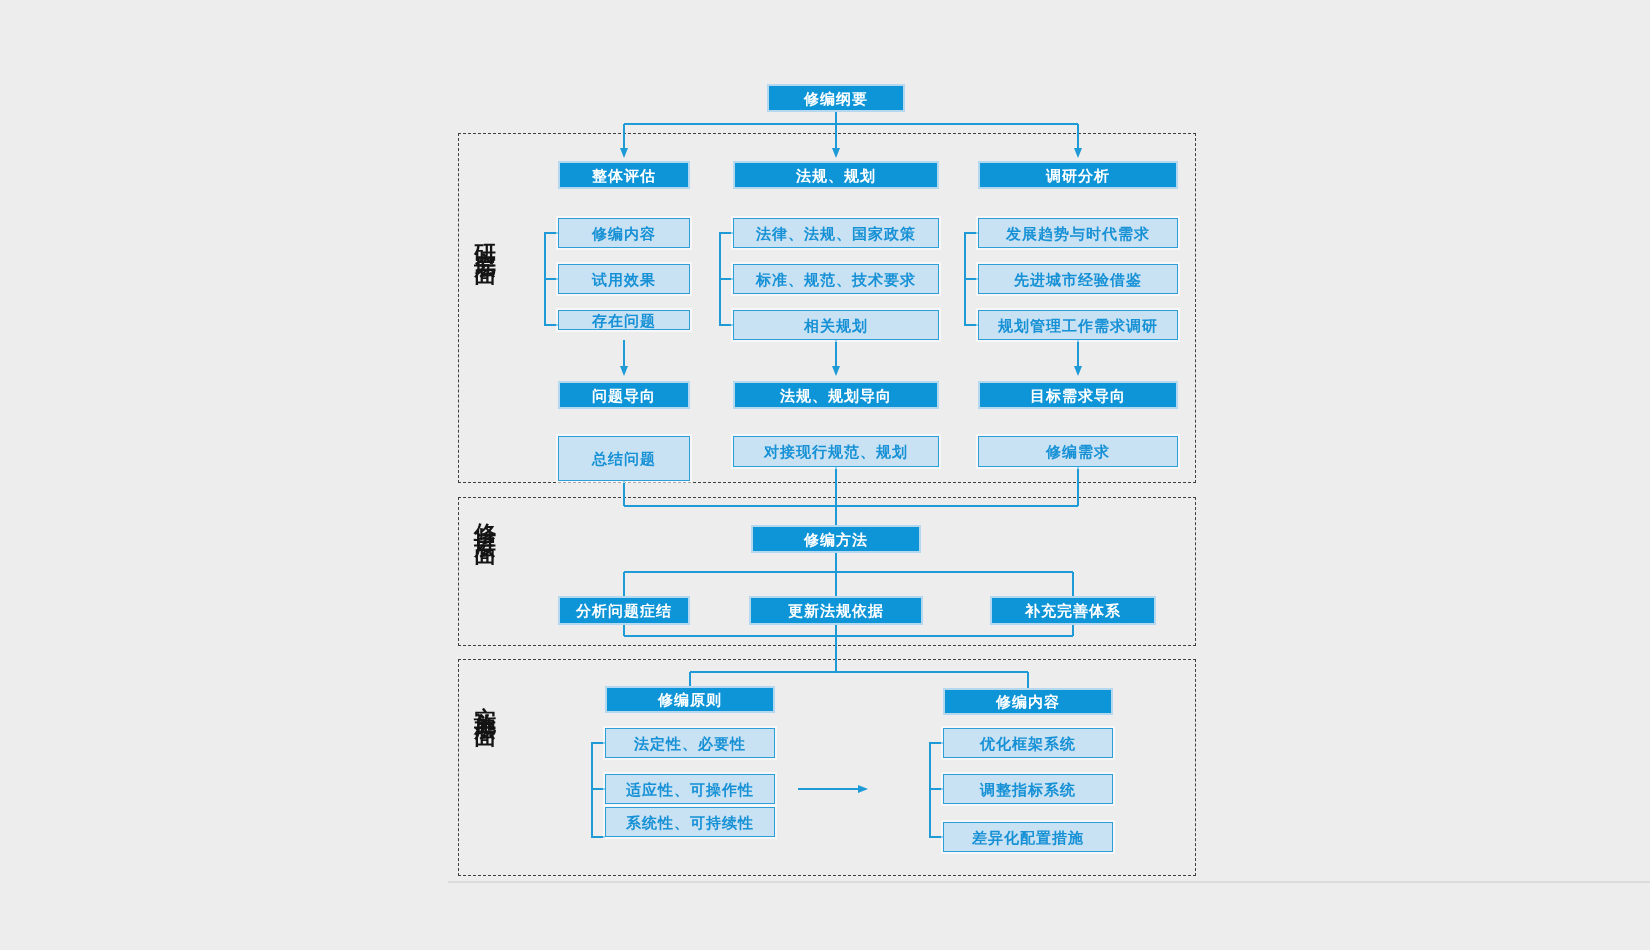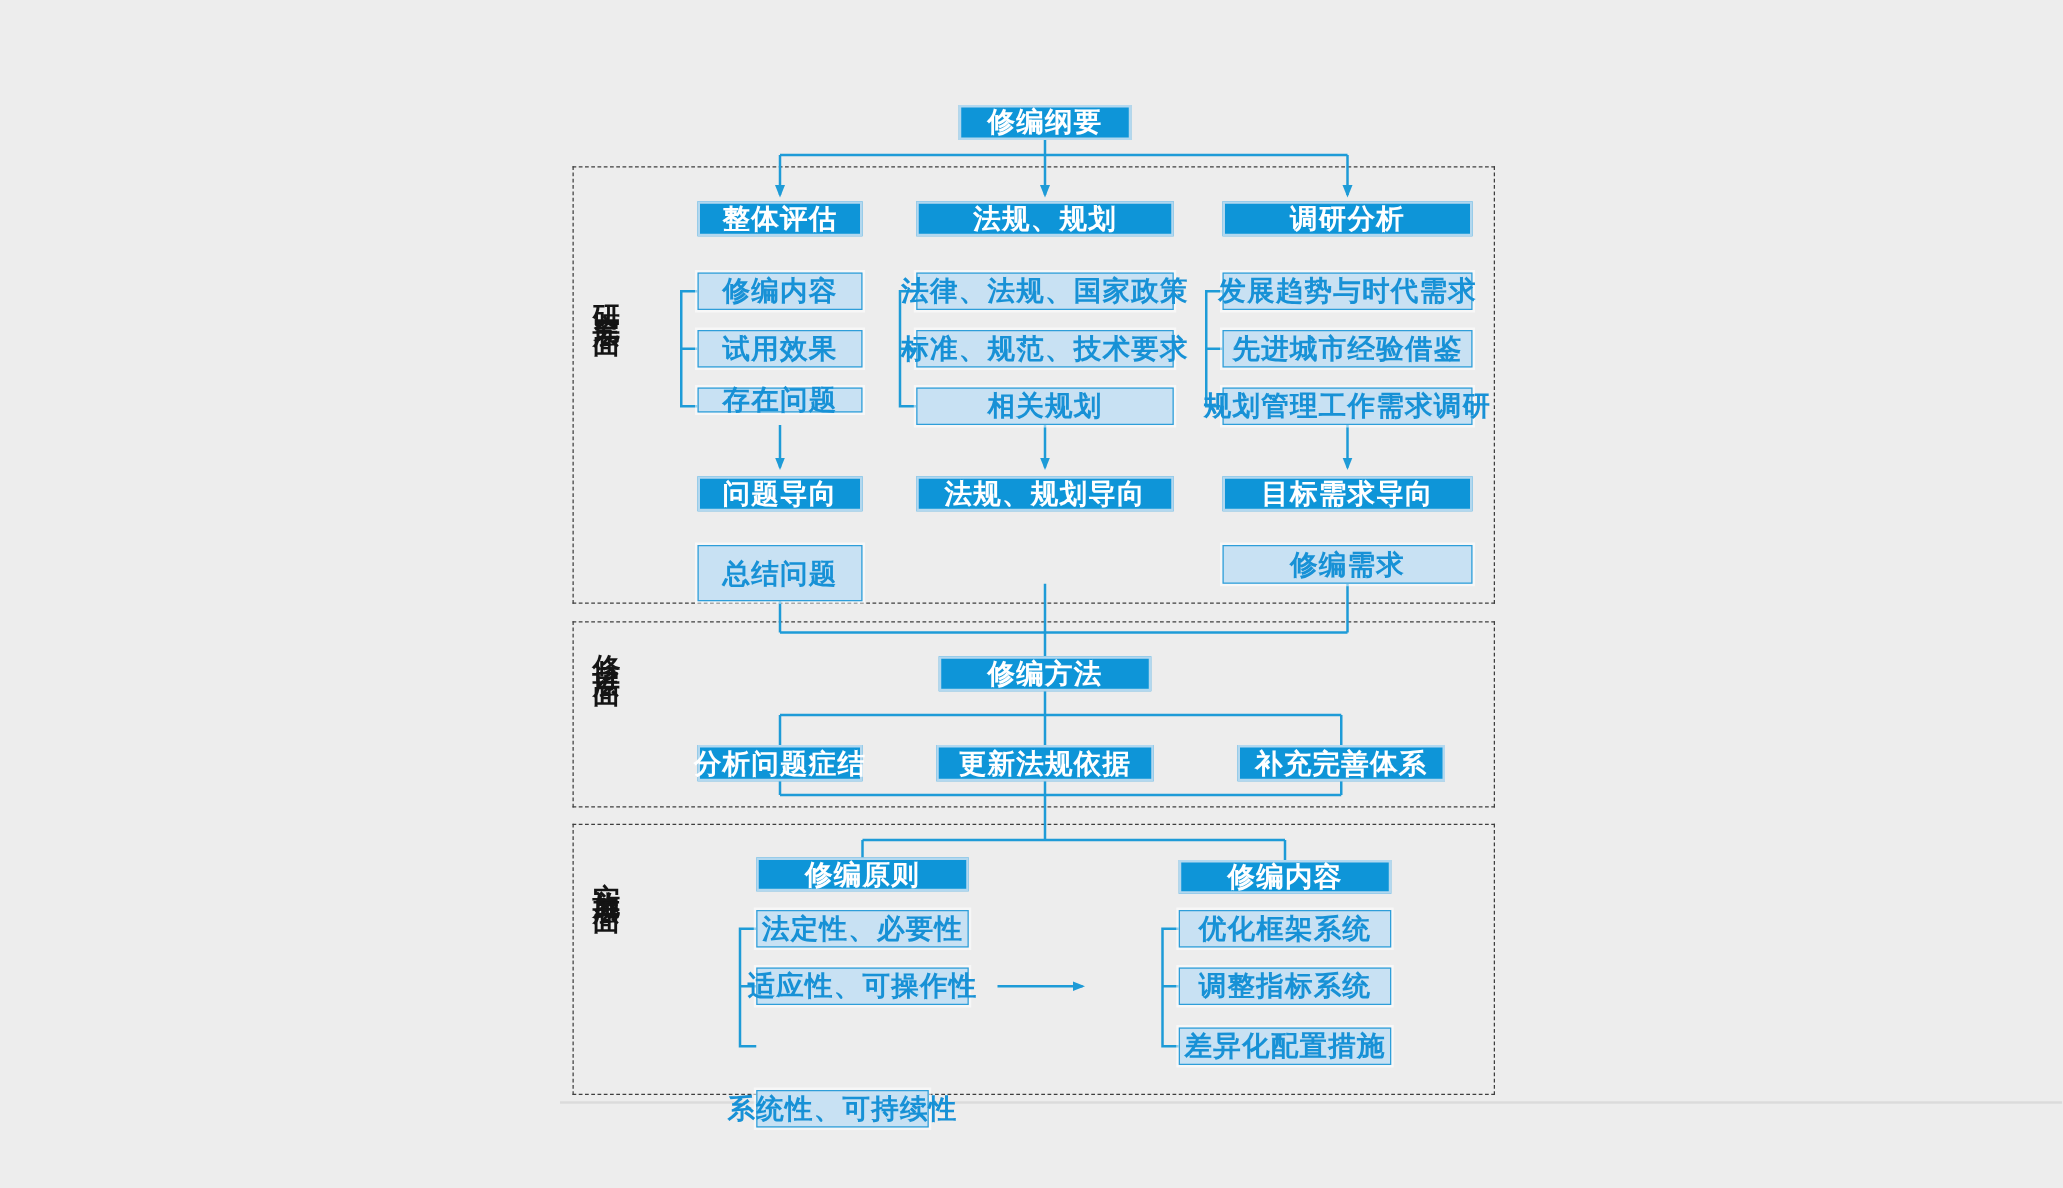--- a/index.html
+++ b/index.html
@@ -6,21 +6,21 @@
   #stage{position:relative;width:1650px;height:950px;background:#ededed;overflow:hidden;
          font-family:"Liberation Sans","DejaVu Sans",sans-serif;}
   svg.wires{position:absolute;left:0;top:0;z-index:1;}
   .sec{position:absolute;left:458px;width:736px;border:1px dashed #3f3f3f;z-index:0;}
   #sec1{top:133px;height:348px;}
   #sec2{top:497px;height:147px;}
   #sec3{top:659px;height:215px;}
   .sidelabel{position:absolute;z-index:2;writing-mode:vertical-rl;text-orientation:upright;
              font-size:22px;font-weight:bold;color:#141414;letter-spacing:7px;line-height:1;}
   .box{position:absolute;z-index:3;display:flex;align-items:center;justify-content:center;
-       box-sizing:border-box;font-weight:bold;font-size:22px;letter-spacing:1px;line-height:1;
+       box-sizing:border-box;font-weight:bold;font-size:15px;letter-spacing:1px;line-height:1;
        white-space:nowrap;}
   .dark{background:#0e95d8;color:#ffffff;border:2px solid #b3d8ef;}
   .light{background:#c8e1f3;color:#1791d6;border:1px solid #2e9ed9;
          box-shadow:0 0 0 2px rgba(255,255,255,0.55);}
   .baseline{position:absolute;left:448px;top:881px;width:1202px;height:0;
             border-top:2px solid #dbdbdb;z-index:0;}
 </style>
 </head>
 <body>
 
@@ -102,33 +102,34 @@
 
   <div class="box light" style="left:978px;top:218px;width:200px;height:30px;">发展趋势与时代需求</div>
   <div class="box light" style="left:978px;top:264px;width:200px;height:30px;">先进城市经验借鉴</div>
   <div class="box light" style="left:978px;top:310px;width:200px;height:30px;">规划管理工作需求调研</div>
 
   <div class="box dark" style="left:558px;top:381px;width:132px;height:28px;">问题导向</div>
   <div class="box dark" style="left:733px;top:381px;width:206px;height:28px;">法规、规划导向</div>
   <div class="box dark" style="left:978px;top:381px;width:200px;height:28px;">目标需求导向</div>
 
   <div class="box light" style="left:558px;top:436px;width:132px;height:45px;">总结问题</div>
+  <div class="box light" style="left:733px;top:436px;width:206px;height:31px;">对接现行规范、规划</div>
   <div class="box light" style="left:978px;top:436px;width:200px;height:31px;">修编需求</div>
 
   <div class="box dark" style="left:751px;top:525px;width:170px;height:28px;">修编方法</div>
   <div class="box dark" style="left:558px;top:596px;width:132px;height:29px;">分析问题症结</div>
   <div class="box dark" style="left:749px;top:596px;width:174px;height:29px;">更新法规依据</div>
   <div class="box dark" style="left:990px;top:596px;width:166px;height:29px;">补充完善体系</div>
 
   <div class="box dark" style="left:605px;top:686px;width:170px;height:27px;">修编原则</div>
   <div class="box dark" style="left:943px;top:688px;width:170px;height:27px;">修编内容</div>
 
   <div class="box light" style="left:605px;top:728px;width:170px;height:30px;">法定性、必要性</div>
   <div class="box light" style="left:605px;top:774px;width:170px;height:30px;">适应性、可操作性</div>
-  <div class="box light" style="left:605px;top:872px;width:138px;height:30px;">系统性、可持续性</div>
+  <div class="box light" style="left:605px;top:807px;width:170px;height:30px;">系统性、可持续性</div>
 
   <div class="box light" style="left:943px;top:728px;width:170px;height:30px;">优化框架系统</div>
   <div class="box light" style="left:943px;top:774px;width:170px;height:30px;">调整指标系统</div>
   <div class="box light" style="left:943px;top:822px;width:170px;height:30px;">差异化配置措施</div>
 
   <div class="baseline"></div>
 
 </div>
 
 </body></html>

